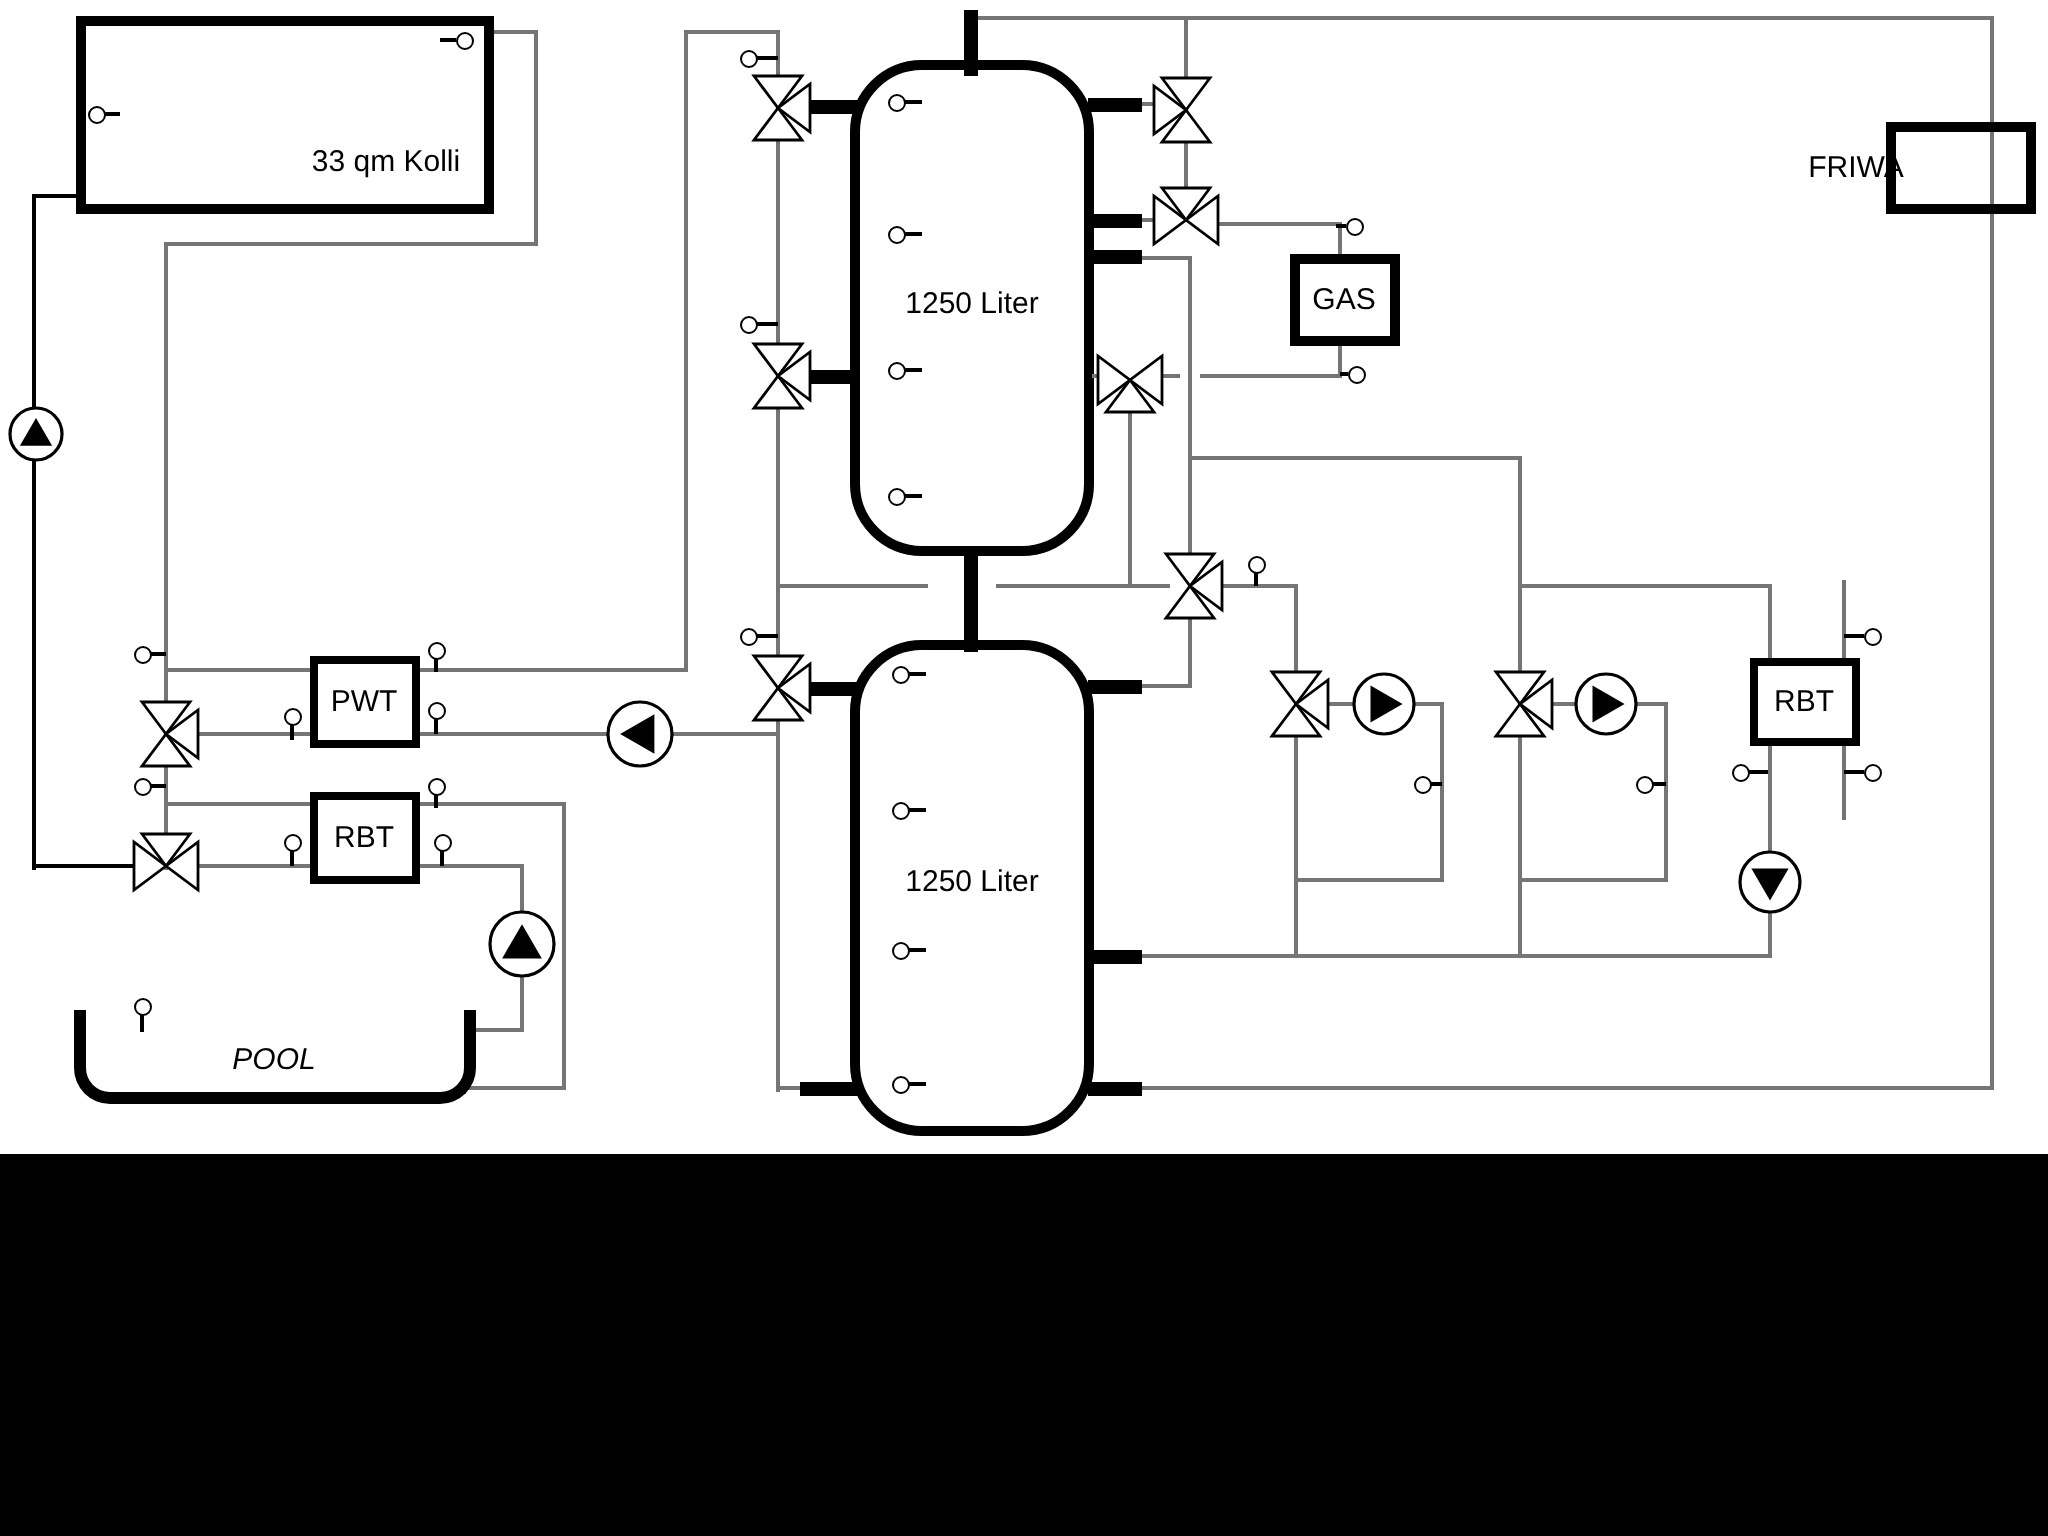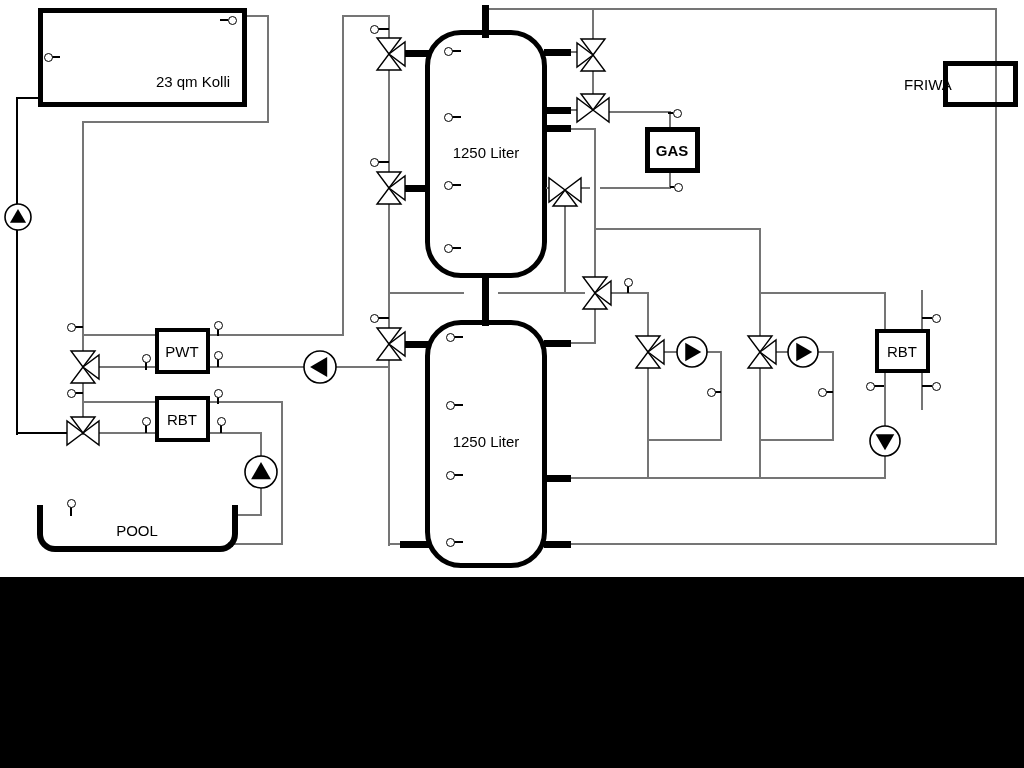--- a/index.html
+++ b/index.html
@@ -90,33 +90,33 @@
     <div class="seg" style="left: 399.5px; top: 540.5px; width: 29px; height: 7px; background: rgb(0, 0, 0);"></div>
     <div class="seg" style="left: 543.5px; top: 48.5px; width: 27px; height: 7px; background: rgb(0, 0, 0);"></div>
     <div class="seg" style="left: 543.5px; top: 106.5px; width: 27px; height: 7px; background: rgb(0, 0, 0);"></div>
     <div class="seg" style="left: 543.5px; top: 124.5px; width: 27px; height: 7px; background: rgb(0, 0, 0);"></div>
     <div class="seg" style="left: 543.5px; top: 339.5px; width: 27px; height: 7px; background: rgb(0, 0, 0);"></div>
     <div class="seg" style="left: 543.5px; top: 474.5px; width: 27px; height: 7px; background: rgb(0, 0, 0);"></div>
     <div class="seg" style="left: 543.5px; top: 540.5px; width: 27px; height: 7px; background: rgb(0, 0, 0);"></div>
     <div class="seg" style="left: 481.5px; top: 4.5px; width: 7px; height: 33px; background: rgb(0, 0, 0);"></div>
     <div class="seg" style="left: 481.5px; top: 272.5px; width: 7px; height: 53px; background: rgb(0, 0, 0);"></div>
     <div class="box" style="left: 38px; top: 8px; width: 209px; height: 99px; border-width: 5px;"></div>
-    <div class="lbl" style="left: 193px; top: 81px;">23 qm Kolli</div>
+    <div class="lbl" style="left: 193px; top: 81px;">33 qm Kolli</div>
     <div class="box" style="left: 645px; top: 127px; width: 55px; height: 46px; border-width: 5px;"></div>
-    <div class="lbl" style="left: 672px; top: 150px; font-weight: bold;">GAS</div>
+    <div class="lbl" style="left: 672px; top: 150px;">GAS</div>
     <div class="box clear" style="left: 943px; top: 61px; width: 75px; height: 46px; border-width: 5px;"></div>
     <div class="lbl" style="left: 928px; top: 84px;">FRIWA</div>
     <div class="box" style="left: 155px; top: 328px; width: 55px; height: 46px; border-width: 4px;"></div>
     <div class="lbl" style="left: 182px; top: 351px;">PWT</div>
     <div class="box" style="left: 155px; top: 396px; width: 55px; height: 46px; border-width: 4px;"></div>
     <div class="lbl" style="left: 182px; top: 419px;">RBT</div>
     <div class="box" style="left: 875px; top: 329px; width: 55px; height: 44px; border-width: 4px;"></div>
     <div class="lbl" style="left: 902px; top: 351px;">RBT</div>
     <div class="pool" style="left: 37px; top: 505px; width: 201px; height: 47px;"></div>
-    <div class="lbl" style="left: 137px; top: 530px;">POOL</div>
+    <div class="lbl" style="left: 137px; top: 530px; font-style: italic;">POOL</div>
     <svg class="sym" width="44" height="44" style="left: 61px; top: 345px;">
       <polygon points="10,6 34,6 22,22" fill="#fff" stroke="#000" stroke-width="1.4" stroke-linejoin="miter"></polygon>
       <polygon points="10,38 34,38 22,22" fill="#fff" stroke="#000" stroke-width="1.4" stroke-linejoin="miter"></polygon>
       <polygon points="38,10 38,34 22,22" fill="#fff" stroke="#000" stroke-width="1.4" stroke-linejoin="miter"></polygon>
     </svg>
     <svg class="sym" width="44" height="44" style="left: 61px; top: 411px;">
       <polygon points="6,10 6,34 22,22" fill="#fff" stroke="#000" stroke-width="1.4" stroke-linejoin="miter"></polygon>
       <polygon points="38,10 38,34 22,22" fill="#fff" stroke="#000" stroke-width="1.4" stroke-linejoin="miter"></polygon>
       <polygon points="10,6 34,6 22,22" fill="#fff" stroke="#000" stroke-width="1.4" stroke-linejoin="miter"></polygon>
     </svg>

